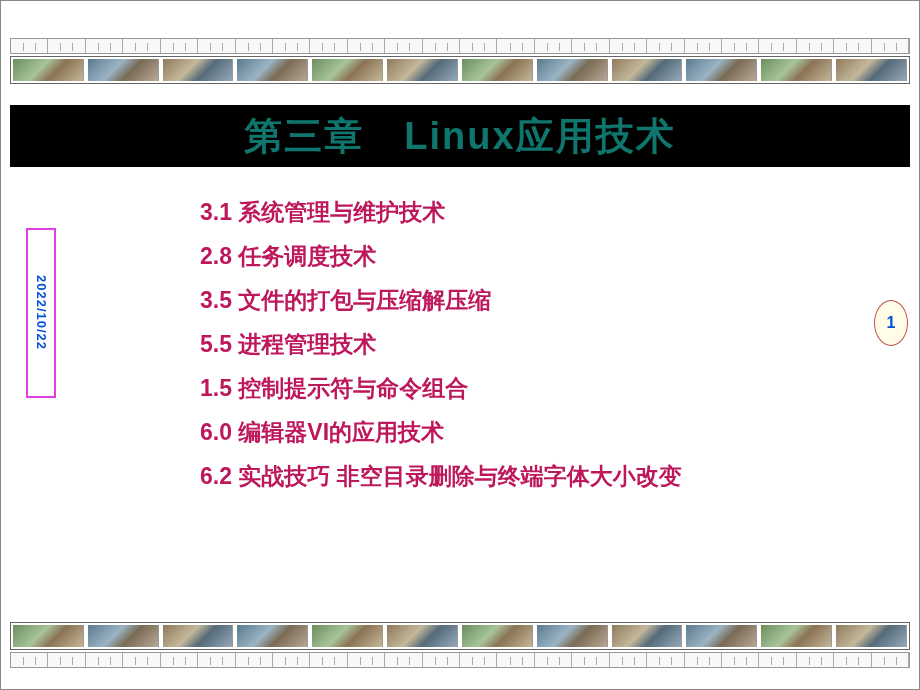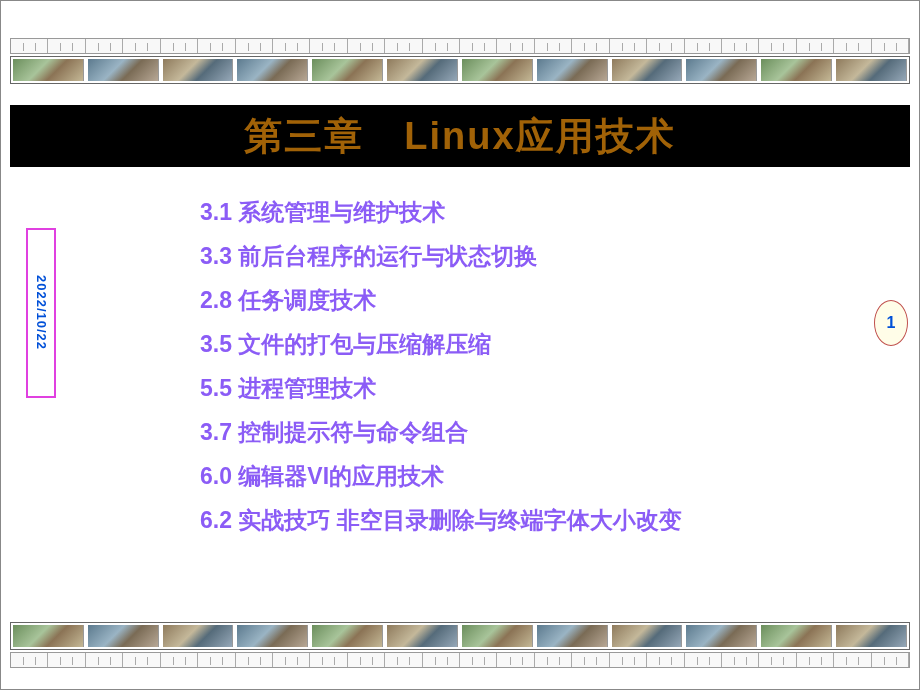--- a/index.html
+++ b/index.html
@@ -68,21 +68,21 @@
       top: 105px;
       left: 10px;
       right: 10px;
       height: 62px;
       background: #000000;
       display: flex;
       align-items: center;
       justify-content: center;
     }
     .title-text {
-      color: #a16207;
+      color: #0f766e;
       font-size: 38px;
       font-weight: bold;
       letter-spacing: 2px;
     }
     .date-box {
       position: absolute;
       left: 26px;
       top: 228px;
       width: 30px;
       height: 170px;
@@ -100,21 +100,21 @@
       font-weight: bold;
       letter-spacing: 1px;
     }
     .toc {
       position: absolute;
       left: 200px;
       top: 190px;
       right: 100px;
     }
     .toc-item {
-      color: #8b5cf6;
+      color: #be185d;
       font-size: 23px;
       font-weight: bold;
       line-height: 44px;
       white-space: nowrap;
     }
     .page-badge {
       position: absolute;
       right: 12px;
       top: 300px;
       width: 34px;
@@ -182,25 +182,24 @@
 <div class="title-bar">
   <div class="title-text">第三章　Linux应用技术</div>
 </div>
 
 <div class="date-box">
   <div class="date-text">2022/10/22</div>
 </div>
 
 <div class="toc">
   <div class="toc-item">3.1 系统管理与维护技术</div>
-  <div class="toc-item">3.3 前后台程序的运行与状态切换</div>
   <div class="toc-item">2.8 任务调度技术</div>
   <div class="toc-item">3.5 文件的打包与压缩解压缩</div>
   <div class="toc-item">5.5 进程管理技术</div>
-  <div class="toc-item">3.7 控制提示符与命令组合</div>
+  <div class="toc-item">1.5 控制提示符与命令组合</div>
   <div class="toc-item">6.0 编辑器VI的应用技术</div>
   <div class="toc-item">6.2 实战技巧 非空目录删除与终端字体大小改变</div>
 </div>
 
 <div class="page-badge">
   <div class="page-num">1</div>
 </div>
 
 <div class="thumb-strip-bottom">
   <div class="thumb"></div>

